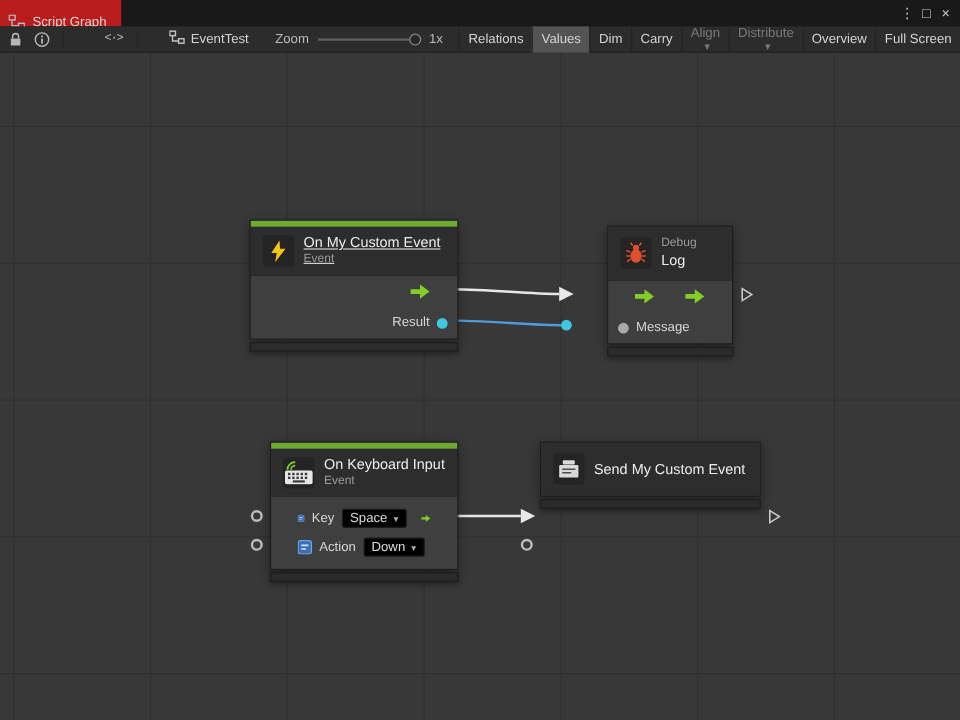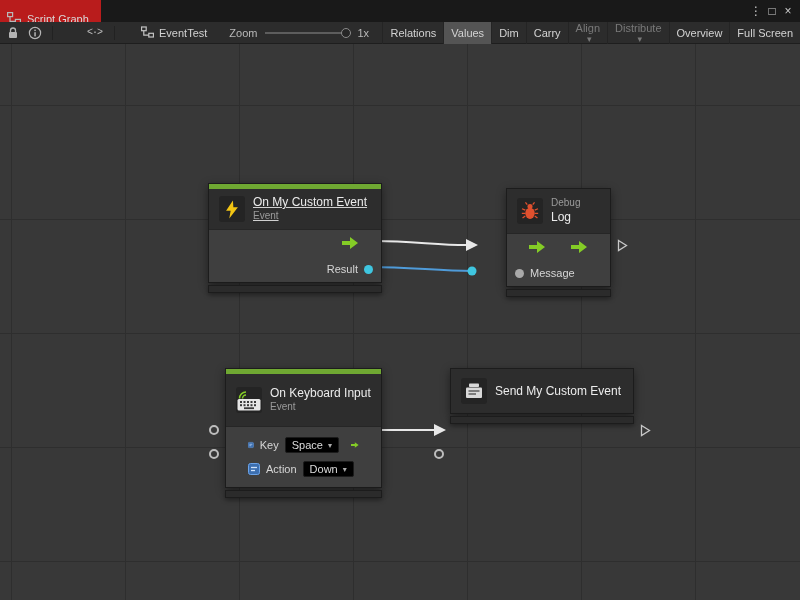--- a/index.html
+++ b/index.html
@@ -42,21 +42,21 @@
       linear-gradient(to right, #2e2e2e 1px, transparent 1px),
       linear-gradient(to bottom, #2e2e2e 1px, transparent 1px);
     background-size:114px 114px; background-position:11px 61px; }
   .edges { position:absolute; left:0; top:0; width:800px; height:556px; overflow:visible; }
 
   
   .node { position:absolute; font-size:11px; color:#d0d0d0; }
   .node-main { border:1px solid #1c1c1c; box-shadow:0 3px 9px rgba(0,0,0,.45); }
   .accent { height:5px; background:#6fa832; }
   .header { background:#2d2d2d; display:flex; align-items:center; gap:8px; padding:0 10px; }
-  .h40 { height:40px;text-decoration:underline; } .h44 { height:44px; } .h39 { height:52px; }
+  .h40 { height:40px;text-decoration:underline; } .h44 { height:44px; } .h39 { height:39px; }
   .icon-tile { width:26px; height:26px; border-radius:3px; background:#242424;
     display:flex; align-items:center; justify-content:center; flex:0 0 auto; }
   .titles { display:flex; flex-direction:column; line-height:1.25; }
   .title { color:#ececec; font-size:12px; }
   .subtitle { color:#9b9b9b; font-size:10px; }
   .body { background:#3f3f3f; border-top:1px solid #262626; }
   .pad-v { padding:6px 0; }
   .row { display:flex; align-items:center; height:24px; padding:0 22px; gap:6px; }
   .rows-lg .row { height:26px; }
   .row.out-only { justify-content:flex-end; }

